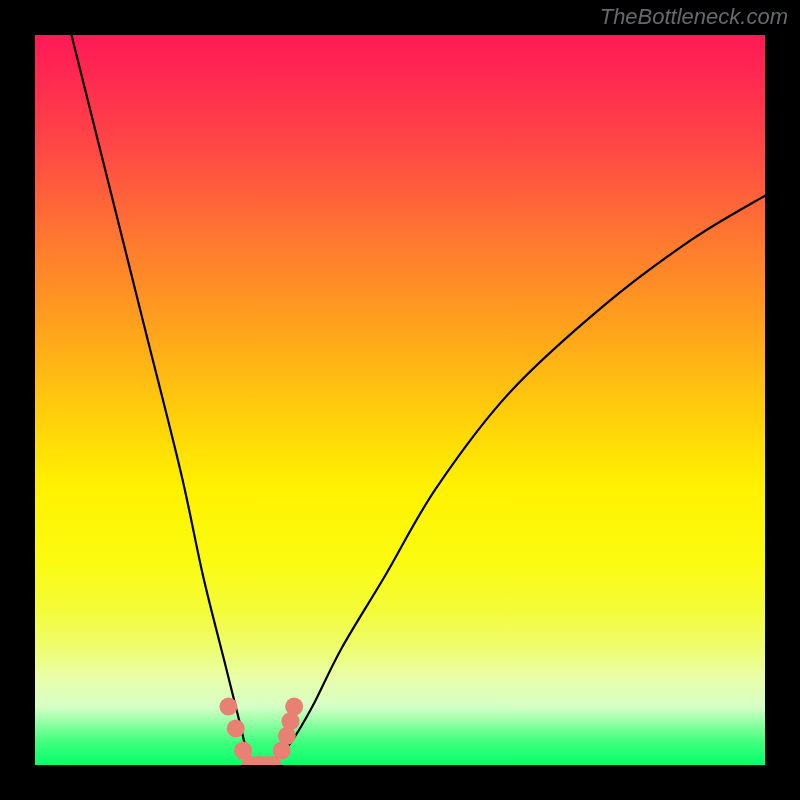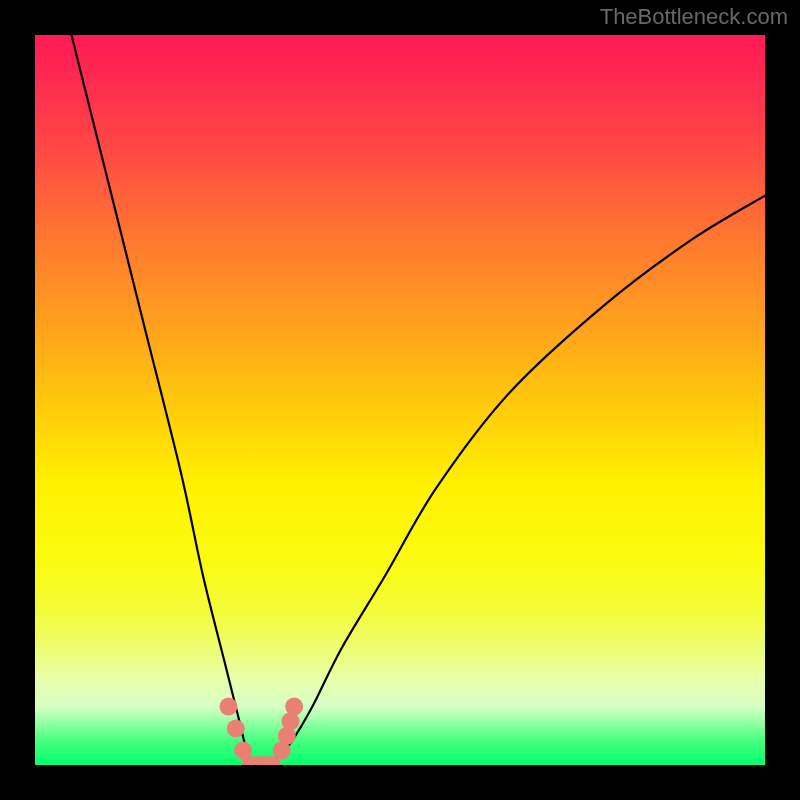--- a/index.html
+++ b/index.html
@@ -17,20 +17,21 @@
     background: #000000;
   }
   .watermark {
     position: absolute;
     top: 4px;
     right: 12px;
     font-family: Arial, sans-serif;
     font-size: 22px;
     color: #66696b;
     z-index: 10;
+    font-style: italic;
   }
   .plot-area {
     position: absolute;
     left: 35px;
     top: 35px;
     width: 730px;
     height: 730px;
     overflow: hidden;
   }
   .gradient {

